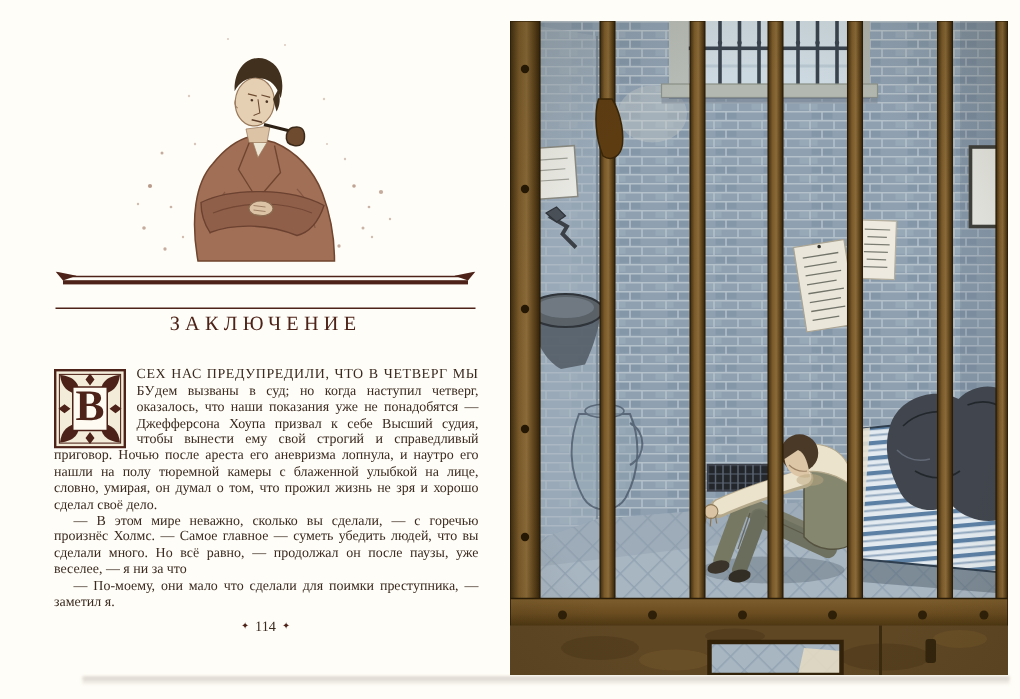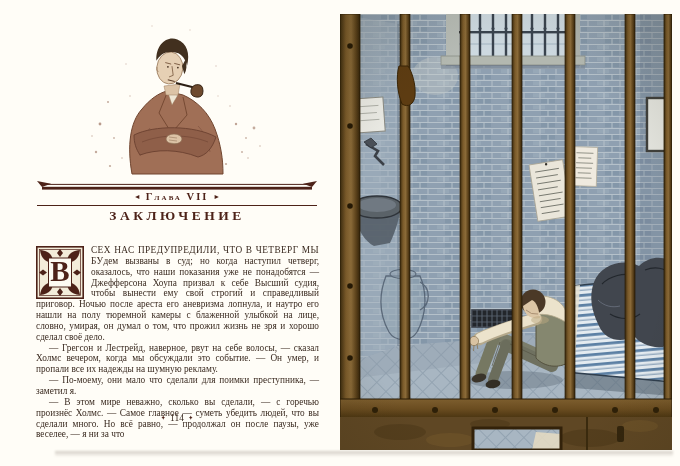--- a/index.html
+++ b/index.html
@@ -8,21 +8,21 @@
   .left-page{position:absolute;left:0;top:0;width:340px;height:466px;background:#fffdf7;}
   .right-page{position:absolute;left:340px;top:14px;width:332px;height:436px;}
   .holmes-illo{position:absolute;left:70px;top:6px;width:210px;height:170px;}
   .heading-rule{position:absolute;left:37px;top:181px;width:280px;height:10px;}
   .chapter-line{position:absolute;left:36px;top:190px;width:282px;text-align:center;
                 color:#4d2218;font-size:10.5px;line-height:13px;font-weight:bold;
                 font-variant:small-caps;letter-spacing:2px;}
   .chapter-line .orn{font-size:7px;letter-spacing:0;vertical-align:1px;padding:0 5px;}
   .thin-rule{position:absolute;left:37px;top:205px;width:280px;height:1px;background:#4d2218;}
   .page-title{position:absolute;left:36px;top:208px;width:282px;text-align:center;
-              color:#4d2218;font-size:13.5px;font-weight:bold;letter-spacing:3.5px;}
+              color:#4d2218;font-size:13.5px;font-weight:normal;letter-spacing:3.5px;}
   .body-text{position:absolute;left:36px;top:245px;width:283px;color:#3a2a20;
              font-size:9.3px;line-height:10.85px;text-align:justify;}
   .body-text p{margin:0;text-indent:13px;}
   .body-text p.first{text-indent:0;}
   .dropcap{float:left;width:48px;height:53px;position:relative;margin:1px 7px 0 0;}
   .dropcap .letter{position:absolute;left:0;right:0;top:9px;text-align:center;
                    font-weight:bold;font-size:29px;color:#4d2218;line-height:32px;}
   .lead-caps{letter-spacing:.4px;}
   .page-footer{position:absolute;left:36px;top:413px;width:282px;text-align:center;
                color:#3a2a20;font-size:9.5px;}
@@ -92,23 +92,20 @@
       </g>
     </svg>
 
     <svg class="heading-rule" viewBox="0 0 280 10">
       <path d="M7,3.4 H273" stroke="#4d2218" stroke-width="1" fill="none"></path>
       <polygon points="0,0 14,2.8 5,6" fill="#4d2218"></polygon>
       <polygon points="280,0 266,2.8 275,6" fill="#4d2218"></polygon>
       <rect x="5" y="5.8" width="270" height="2.8" fill="#4d2218"></rect>
     </svg>
 
-    <div class="chapter-line">
-      <span class="orn">◄</span><span>Глава VII</span><span class="orn">►</span>
-    </div>
 
     <div class="thin-rule"></div>
 
     <div class="page-title">ЗАКЛЮЧЕНИЕ</div>
 
     <div class="body-text">
       <p class="first">
         <span class="dropcap">
           <svg viewBox="0 0 48 53" width="48" height="53">
             <rect x="0.8" y="0.8" width="46.4" height="51.4" fill="#f3ecd9" stroke="#4d2218" stroke-width="1.6"></rect>
@@ -117,23 +114,22 @@
             <path d="M44,4 C34,5 31,10 31,17 C39,16 43,12 44,4 Z" fill="#4d2218"></path>
             <path d="M4,49 C14,48 17,43 17,36 C9,37 5,41 4,49 Z" fill="#4d2218"></path>
             <path d="M44,49 C34,48 31,43 31,36 C39,37 43,41 44,49 Z" fill="#4d2218"></path>
             <path d="M24,3 l3,4 -3,4 -3,-4 Z M24,42 l3,4 -3,4 -3,-4 Z" fill="#4d2218"></path>
             <path d="M3,26.5 l4,-3 4,3 -4,3 Z M37,26.5 l4,-3 4,3 -4,3 Z" fill="#4d2218"></path>
             <rect x="12.5" y="12" width="23" height="29" fill="#fdfbf2" stroke="#4d2218" stroke-width="1"></rect>
           </svg>
           <span class="letter">В</span>
         </span><span class="lead-caps">СЕХ НАС ПРЕДУПРЕДИЛИ, ЧТО В ЧЕТВЕРГ МЫ БУ</span><span>дем вызваны в суд; но когда наступил четверг, оказалось, что наши показания уже не понадобятся — Джефферсона Хоупа призвал к себе Высший судия, чтобы вынести ему свой строгий и справедливый приговор. Ночью после ареста его аневризма лопнула, и наутро его нашли на полу тюремной камеры с блаженной улыбкой на лице, словно, умирая, он думал о том, что прожил жизнь не зря и хорошо сделал своё дело.</span>
       </p>
-      <p>— Грегсон и Лестрейд, наверное, рвут на себе волосы, — сказал Холмс вечером, когда мы обсуждали это событие. — Он умер, и пропали все их надежды на шумную рекламу.</p>
+      <p>— В этом мире неважно, сколько вы сделали, — с горечью произнёс Холмс. — Самое главное — суметь убедить людей, что вы сделали много. Но всё равно, — продолжал он после паузы, уже веселее, — я ни за что</p>
       <p>— По-моему, они мало что сделали для поимки преступника, — заметил я.</p>
-      <p>— В этом мире неважно, сколько вы сделали, — с горечью произнёс Холмс. — Самое главное — суметь убедить людей, что вы сделали много. Но всё равно, — продолжал он после паузы, уже веселее, — я ни за что</p>
     </div>
 
     <div class="page-footer">
       <span class="orn">✦</span><span>114</span><span class="orn">✦</span>
     </div>
   </div>
 
   <svg class="right-page" viewBox="0 0 332 436">
     <defs>
       <pattern id="brick" width="32" height="12" patternUnits="userSpaceOnUse">

